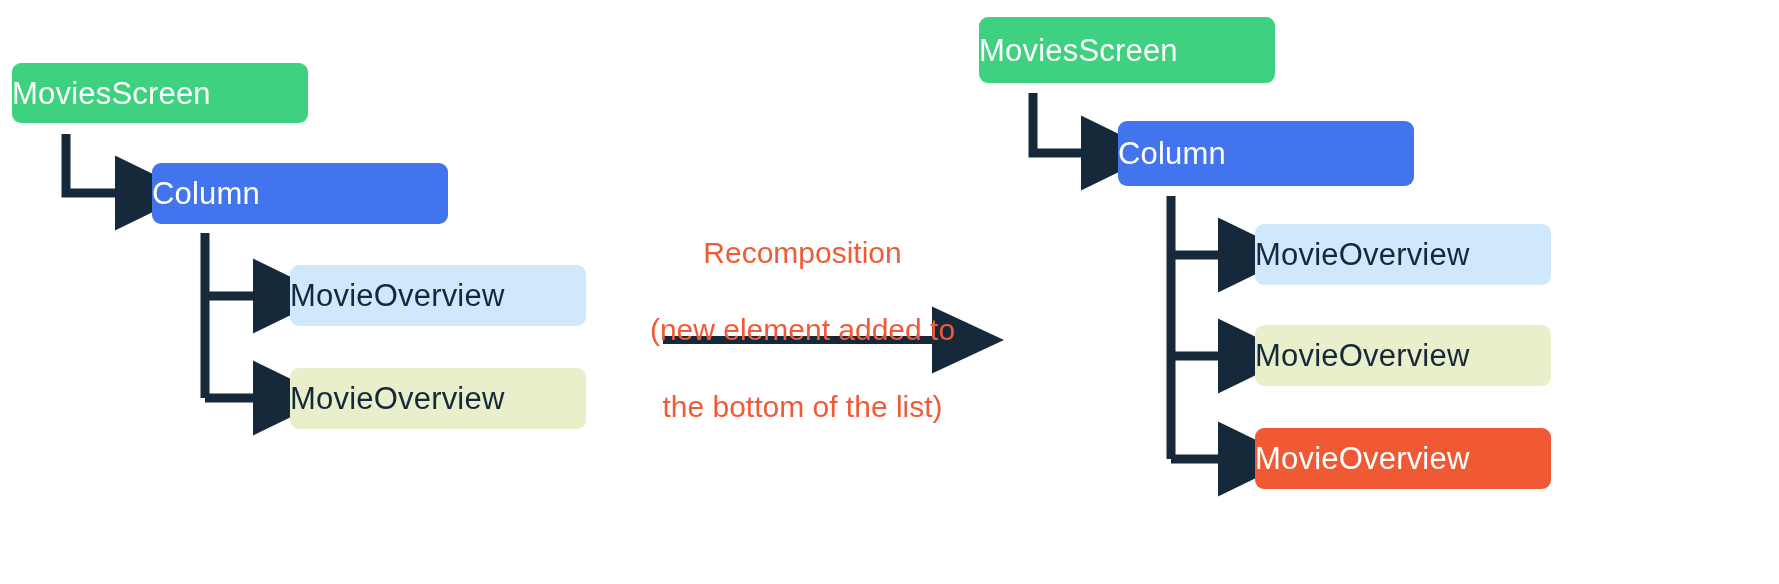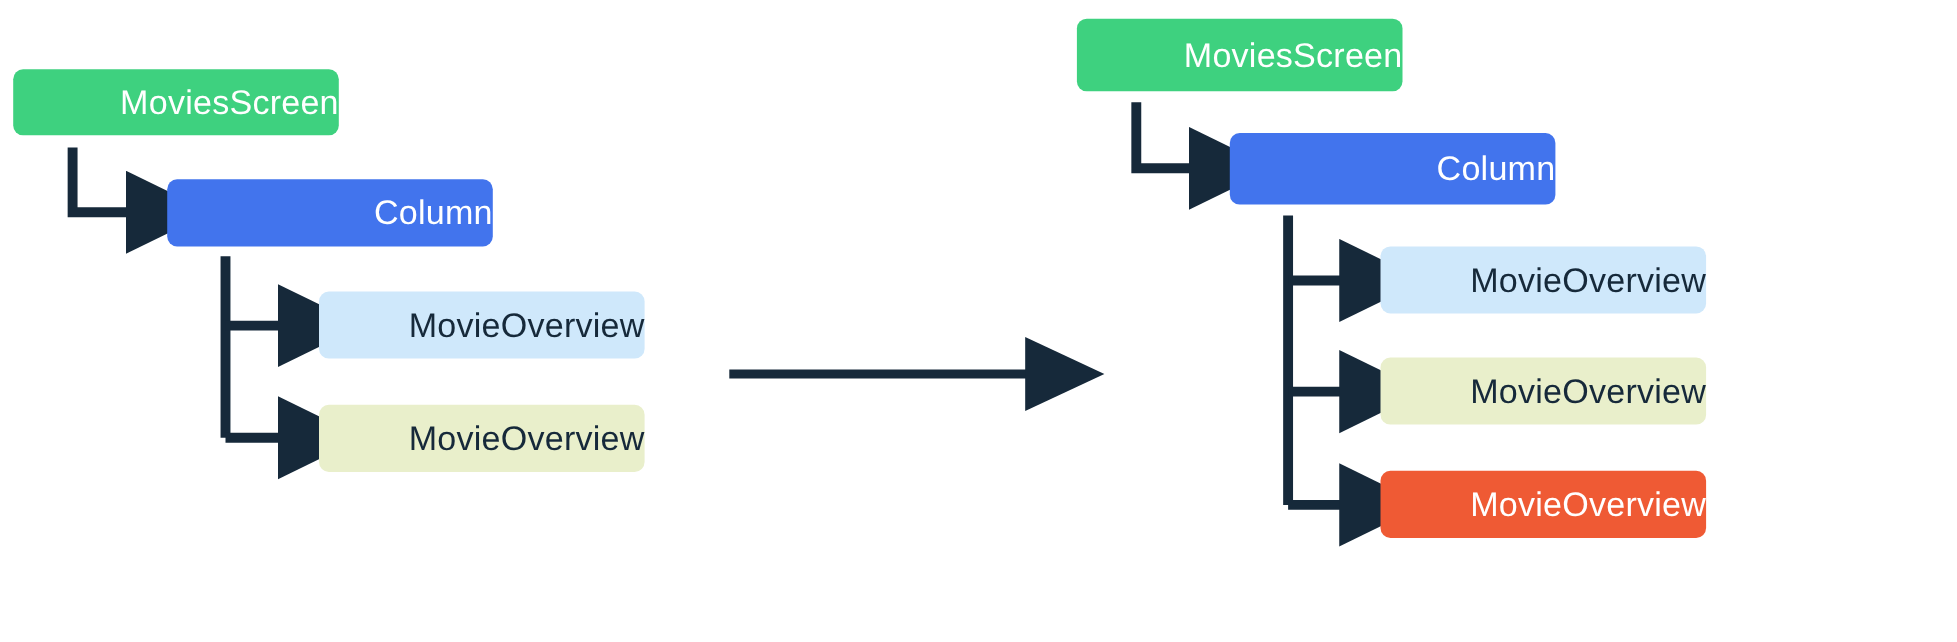--- a/index.html
+++ b/index.html
@@ -16,21 +16,21 @@
     height: 584px;
     background: #ffffff;
     overflow: hidden;
   }
   .node {
     position: absolute;
     box-sizing: border-box;
     border-radius: 9px;
     display: flex;
     align-items: center;
-    justify-content: flex-end;
+    justify-content: flex-start;
     font-size: 31px;
     line-height: 1;
     letter-spacing: 0.2px;
     white-space: nowrap;
   }
   .node-label {
     pointer-events: none;
   }
   .connector-svg {
     position: absolute;
@@ -94,20 +94,25 @@
   </div>
 
   <div class="node" style="left:290px; top:265px; width:296px; height:61px; background:#cfe8fb; color:#16293a;">
     <span class="node-label">MovieOverview</span>
   </div>
 
   <div class="node" style="left:290px; top:368px; width:296px; height:61px; background:#e9efcb; color:#16293a;">
     <span class="node-label">MovieOverview</span>
   </div>
 
+  <div class="caption" style="left:640px; top:196px; width:325px; color:#f05a36;">
+    <div>Recomposition</div>
+    <div>(new element added to</div>
+    <div>the bottom of the list)</div>
+  </div>
 
   <div class="node" style="left:979px; top:17px; width:296px; height:66px; background:#3ed17f; color:#ffffff;">
     <span class="node-label">MoviesScreen</span>
   </div>
 
   <div class="node" style="left:1118px; top:121px; width:296px; height:65px; background:#4274ed; color:#ffffff;">
     <span class="node-label">Column</span>
   </div>
 
   <div class="node" style="left:1255px; top:224px; width:296px; height:61px; background:#cfe8fb; color:#16293a;">

